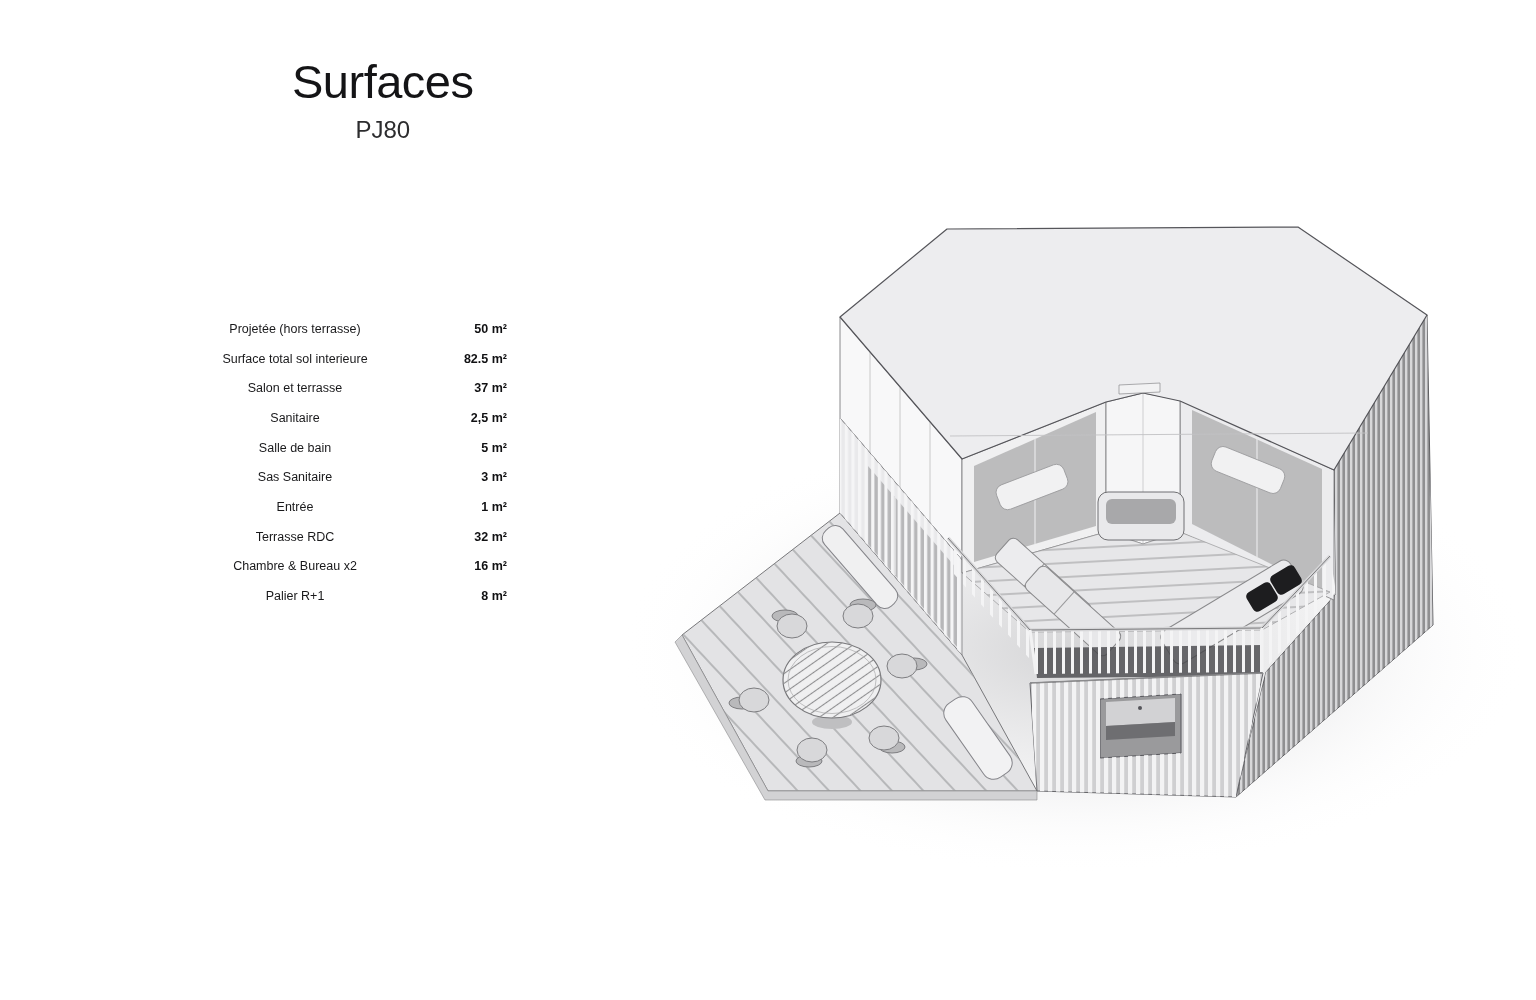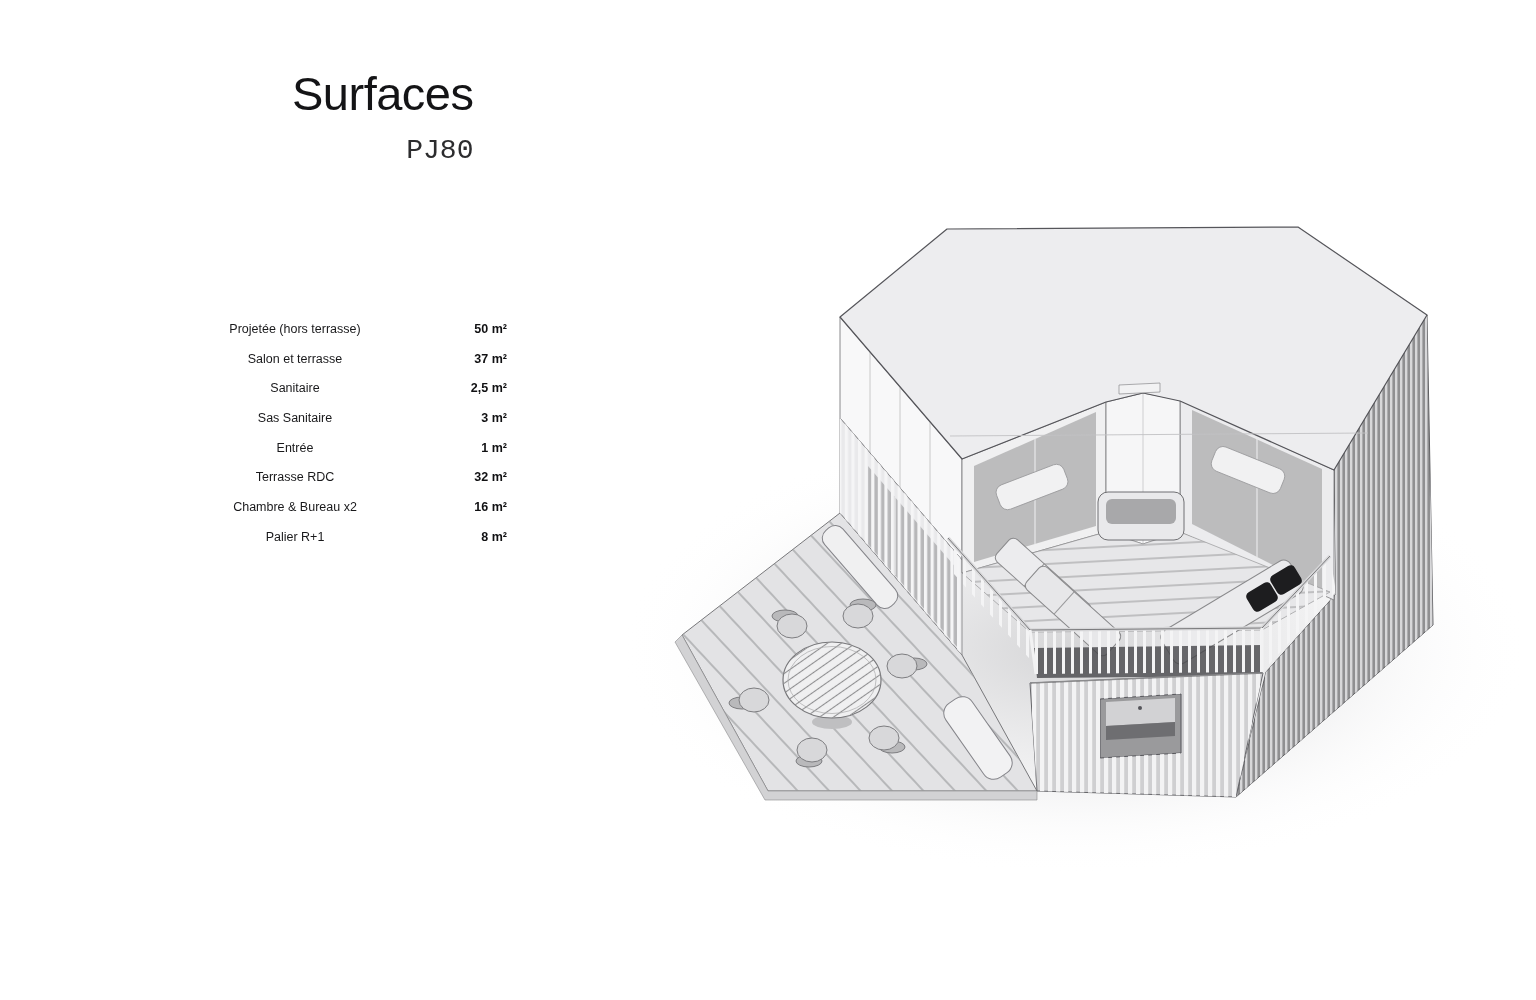--- a/index.html
+++ b/index.html
@@ -1,20 +1,20 @@
 <!DOCTYPE html>
 <html><head>
 <meta charset="utf-8">
 <style>
   html,body{margin:0;padding:0;background:#ffffff;}
   .canvas{position:relative;width:1536px;height:1000px;background:#ffffff;overflow:hidden;
           font-family:"Liberation Sans",sans-serif;color:#161618;}
-  .hdr{position:absolute;left:292px;top:68px;text-align:right;}
+  .hdr{position:absolute;left:292px;top:56px;text-align:center;}
   .hdr h1{margin:0;font-size:47px;font-weight:400;letter-spacing:-0.5px;color:#141416;line-height:1.1;}
-  .hdr .sub{margin-top:15px;font-size:28px;font-weight:400;color:#2c2c2e;font-family:Liberation Mono, monospace;}
+  .hdr .sub{margin-top:8px;font-size:24px;font-weight:400;color:#2c2c2e;}
   .surfaces{position:absolute;left:167px;top:314px;width:340px;}
   .srow{display:flex;justify-content:flex-end;align-items:center;height:29.7px;font-size:12.5px;}
   .srow .lbl{flex:1;text-align:center;color:#19191b;}
   .srow .val{width:70px;text-align:right;font-weight:700;color:#111113;padding-left:14px;}
   .fig{position:absolute;left:0;top:0;width:1536px;height:1000px;}
   .fig svg{display:block;}
 </style>
 </head>
 <body>
 
@@ -199,28 +199,36 @@
     <h1>Surfaces</h1>
     <div class="sub">PJ80</div>
   </header>
 
   <section class="surfaces">
     <div class="srow">
         <span class="lbl">Projetée (hors terrasse)</span>
         <span class="val">50 m²</span>
       </div>
     <div class="srow">
+        <span class="lbl">Surface total sol interieure</span>
+        <span class="val">82.5 m²</span>
+      </div>
+    <div class="srow">
         <span class="lbl">Salon et terrasse</span>
         <span class="val">37 m²</span>
       </div>
     <div class="srow">
         <span class="lbl">Sanitaire</span>
         <span class="val">2,5 m²</span>
       </div>
     <div class="srow">
+        <span class="lbl">Salle de bain</span>
+        <span class="val">5 m²</span>
+      </div>
+    <div class="srow">
         <span class="lbl">Sas Sanitaire</span>
         <span class="val">3 m²</span>
       </div>
     <div class="srow">
         <span class="lbl">Entrée</span>
         <span class="val">1 m²</span>
       </div>
     <div class="srow">
         <span class="lbl">Terrasse RDC</span>
         <span class="val">32 m²</span>

